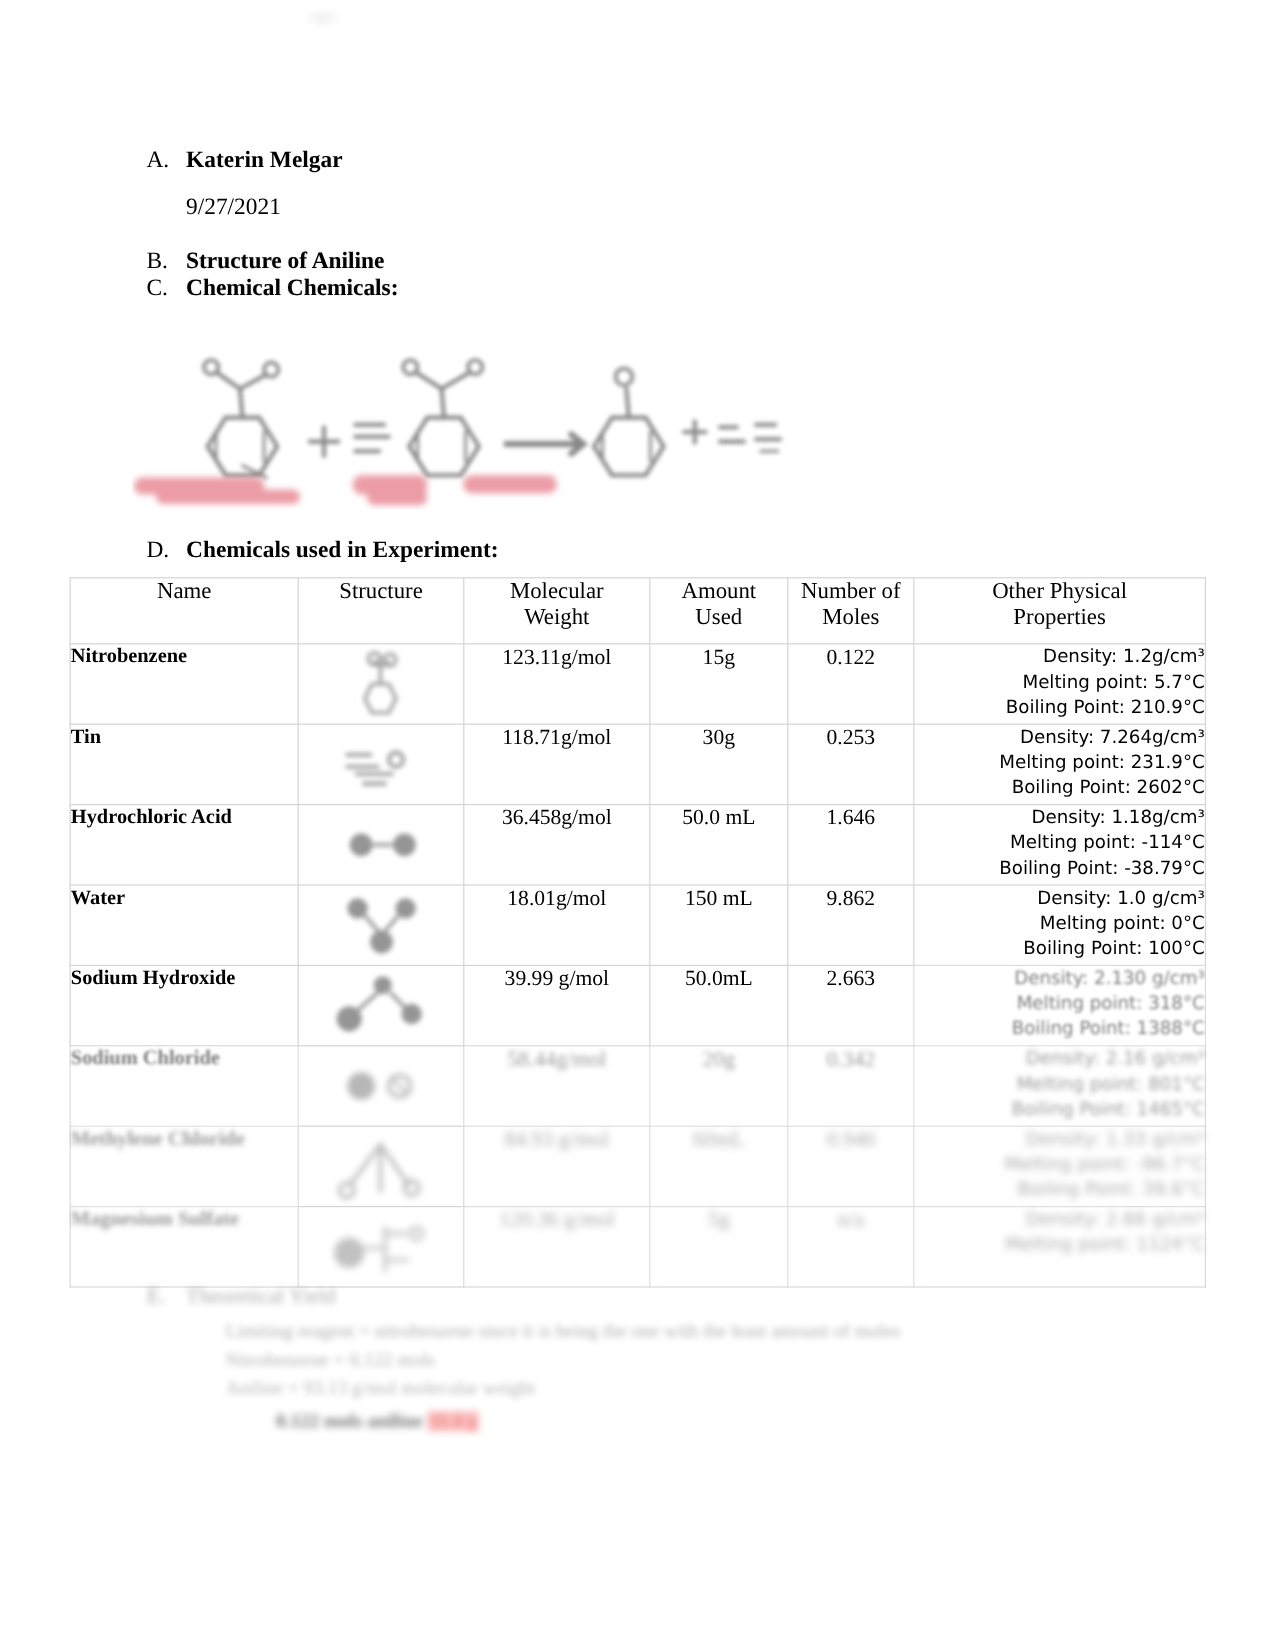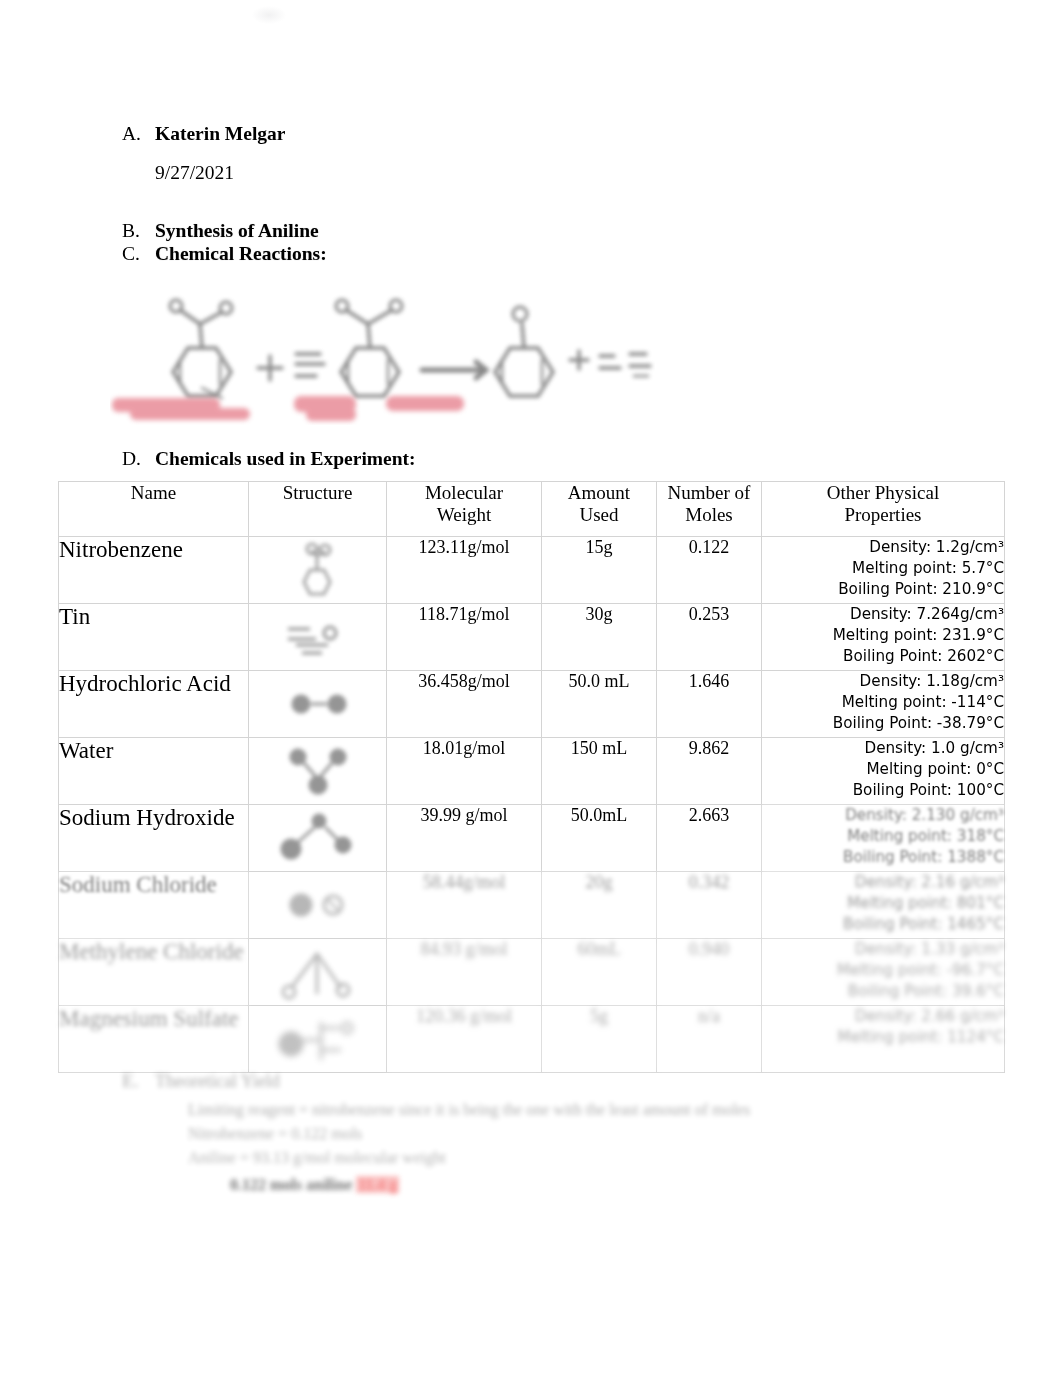--- a/index.html
+++ b/index.html
@@ -51,21 +51,21 @@
     font-size: 19.5px;
   }
   .ol-text { font-size: 19.5px; font-weight: bold; }
 
   .sp-a  { margin-bottom: 18px; }
   .sub-line {
     margin-left: 33px;
     font-size: 19.5px;
     margin-bottom: 18px;
   }
-  .sub-line.last { margin-bottom: 37px; }
+  .sub-line.last { margin-bottom: 24px; }
 
   .soft-shadow {
     text-shadow: 0 0 1.1px rgba(120,120,120,0.42);
   }
   .ol-row.b-row { margin-bottom: 2px; }
 
   
   .scheme {
     position: absolute;
     left: 110px;
@@ -113,23 +113,24 @@
   thead th {
     height: 54px;
     text-align: center;
     font-weight: normal;
     font-size: 19px;
     line-height: 1.18;
     padding-top: 5px;
   }
 
   .row-name {
-    font-size: 23px;
+    font-size: 17px;
     padding: 4px 0 0 11px;
     line-height: 1.12;
+    font-weight: bold;
   }
   .cell-c {
     text-align: center;
     font-size: 18px;
     vertical-align: middle;
   }
   .props {
     font-family: "DejaVu Sans", "Liberation Sans", sans-serif;
     font-size: 15.2px;
     line-height: 1.39;
@@ -207,26 +208,26 @@
     <div class="ol-row sp-a">
       <span class="ol-marker">A.</span>
       <span class="ol-text">Katerin Melgar</span>
     </div>
 
 
     <div class="sub-line last">9/27/2021</div>
 
     <div class="ol-row b-row">
       <span class="ol-marker">B.</span>
-      <span class="ol-text soft-shadow">Synthesis of Aniline</span>
+      <span class="ol-text soft-shadow">Structure of Aniline</span>
     </div>
 
     <div class="ol-row">
       <span class="ol-marker">C.</span>
-      <span class="ol-text soft-shadow">Chemical Reactions:</span>
+      <span class="ol-text soft-shadow">Chemical Chemicals:</span>
     </div>
   </div>
 
   <div class="scheme">
     <svg width="545" height="135" viewBox="0 0 545 135">
       <g class="scheme-blur" stroke="#5a5a5a" fill="none" stroke-width="3.4" stroke-linecap="round">
 
         <path d="M78 58 L63 82 L78 106 L106 106 L121 82 L106 58 Z"></path>
         <path d="M70 70 L70 94" stroke-width="2.4"></path>
         <path d="M110 70 L110 94" stroke-width="2.4"></path>

